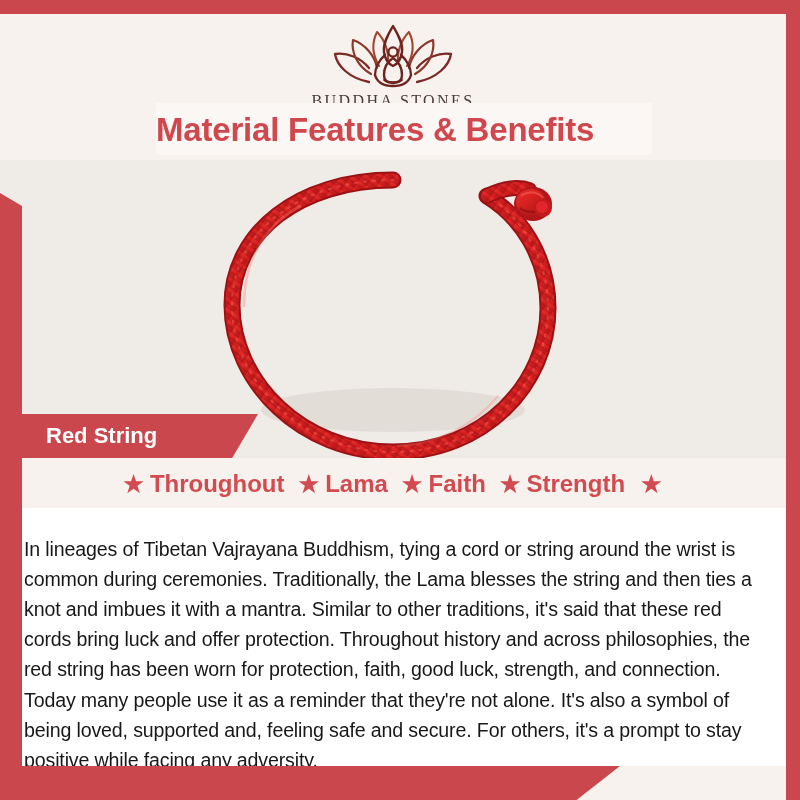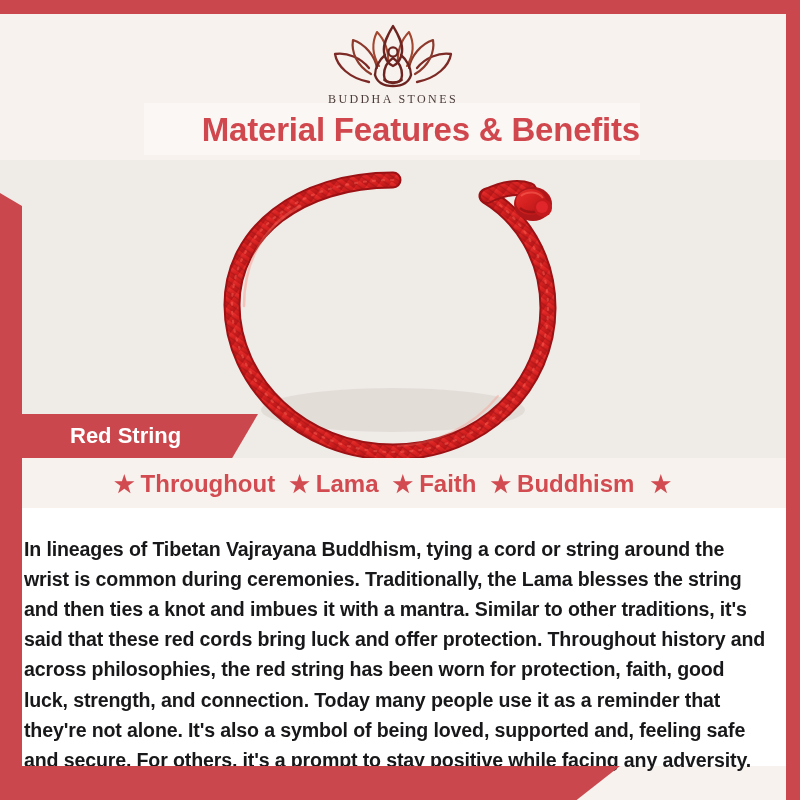--- a/index.html
+++ b/index.html
@@ -54,37 +54,37 @@
     align-items: center;
   }
   .brand-mark {
     width: 128px;
     height: 68px;
     display: block;
   }
   .brand-word {
     margin-top: 2px;
     font-family: "Liberation Serif", serif;
-    font-size: 12px;
+    font-size: 16px;
     letter-spacing: 2.4px;
     color: #4a3b38;
     text-align: center;
   }
 
   
   .title-plaque {
     position: absolute;
-    left: 144px;
+    left: 156px;
     top: 103px;
     width: 496px;
     height: 52px;
     background: #fbf7f4;
     display: flex;
     align-items: center;
-    justify-content: flex-end;
+    justify-content: flex-start;
     z-index: 6;
   }
   .title-text {
     font-size: 33px;
     font-weight: bold;
     color: #d0474d;
     letter-spacing: -0.2px;
     white-space: nowrap;
     line-height: 1;
   }
@@ -129,21 +129,21 @@
     background: #c9474d;
     clip-path: polygon(0 0, 100% 0, 90% 100%, 0 100%);
     display: flex;
     align-items: center;
     z-index: 8;
   }
   .ribbon-text {
     color: #ffffff;
     font-size: 22px;
     font-weight: bold;
-    padding-left: 70px;
+    padding-left: 46px;
     line-height: 1;
     letter-spacing: 0px;
   }
 
   
   .benefits {
     position: absolute;
     left: 0;
     top: 460px;
     width: 786px;
@@ -181,21 +181,21 @@
     height: 258px;
     background: #ffffff;
     z-index: 4;
   }
   .copy-text {
     position: absolute;
     left: 24px;
     top: 6px;
     width: 744px;
     font-size: 19.6px;
-    font-weight: bold;
+    font-weight: normal;
     line-height: 30.2px;
     color: #18181a;
     letter-spacing: -0.15px;
   }
 
   
   .bottom-bar {
     position: absolute;
     left: 0;
     top: 766px;
@@ -326,21 +326,21 @@
     <span class="benefit">
       <span class="star">★</span>
       <span>Lama</span>
     </span>
     <span class="benefit">
       <span class="star">★</span>
       <span>Faith</span>
     </span>
     <span class="benefit">
       <span class="star">★</span>
-      <span>Buddhism</span>
+      <span>Strength</span>
     </span>
     <span class="benefit tight">
       <span class="star">★</span>
     </span>
   </div>
 
   <div class="copy-panel">
     <p class="copy-text">In lineages of Tibetan Vajrayana Buddhism, tying a cord or string around the wrist is common during ceremonies. Traditionally, the Lama blesses the string and then ties a knot and imbues it with a mantra. Similar to other traditions, it's said that these red cords bring luck and offer protection. Throughout history and across philosophies, the red string has been worn for protection, faith, good luck, strength, and connection. Today many people use it as a reminder that they're not alone. It's also a symbol of being loved, supported and, feeling safe and secure. For others, it's a prompt to stay positive while facing any adversity.</p>
   </div>
 

